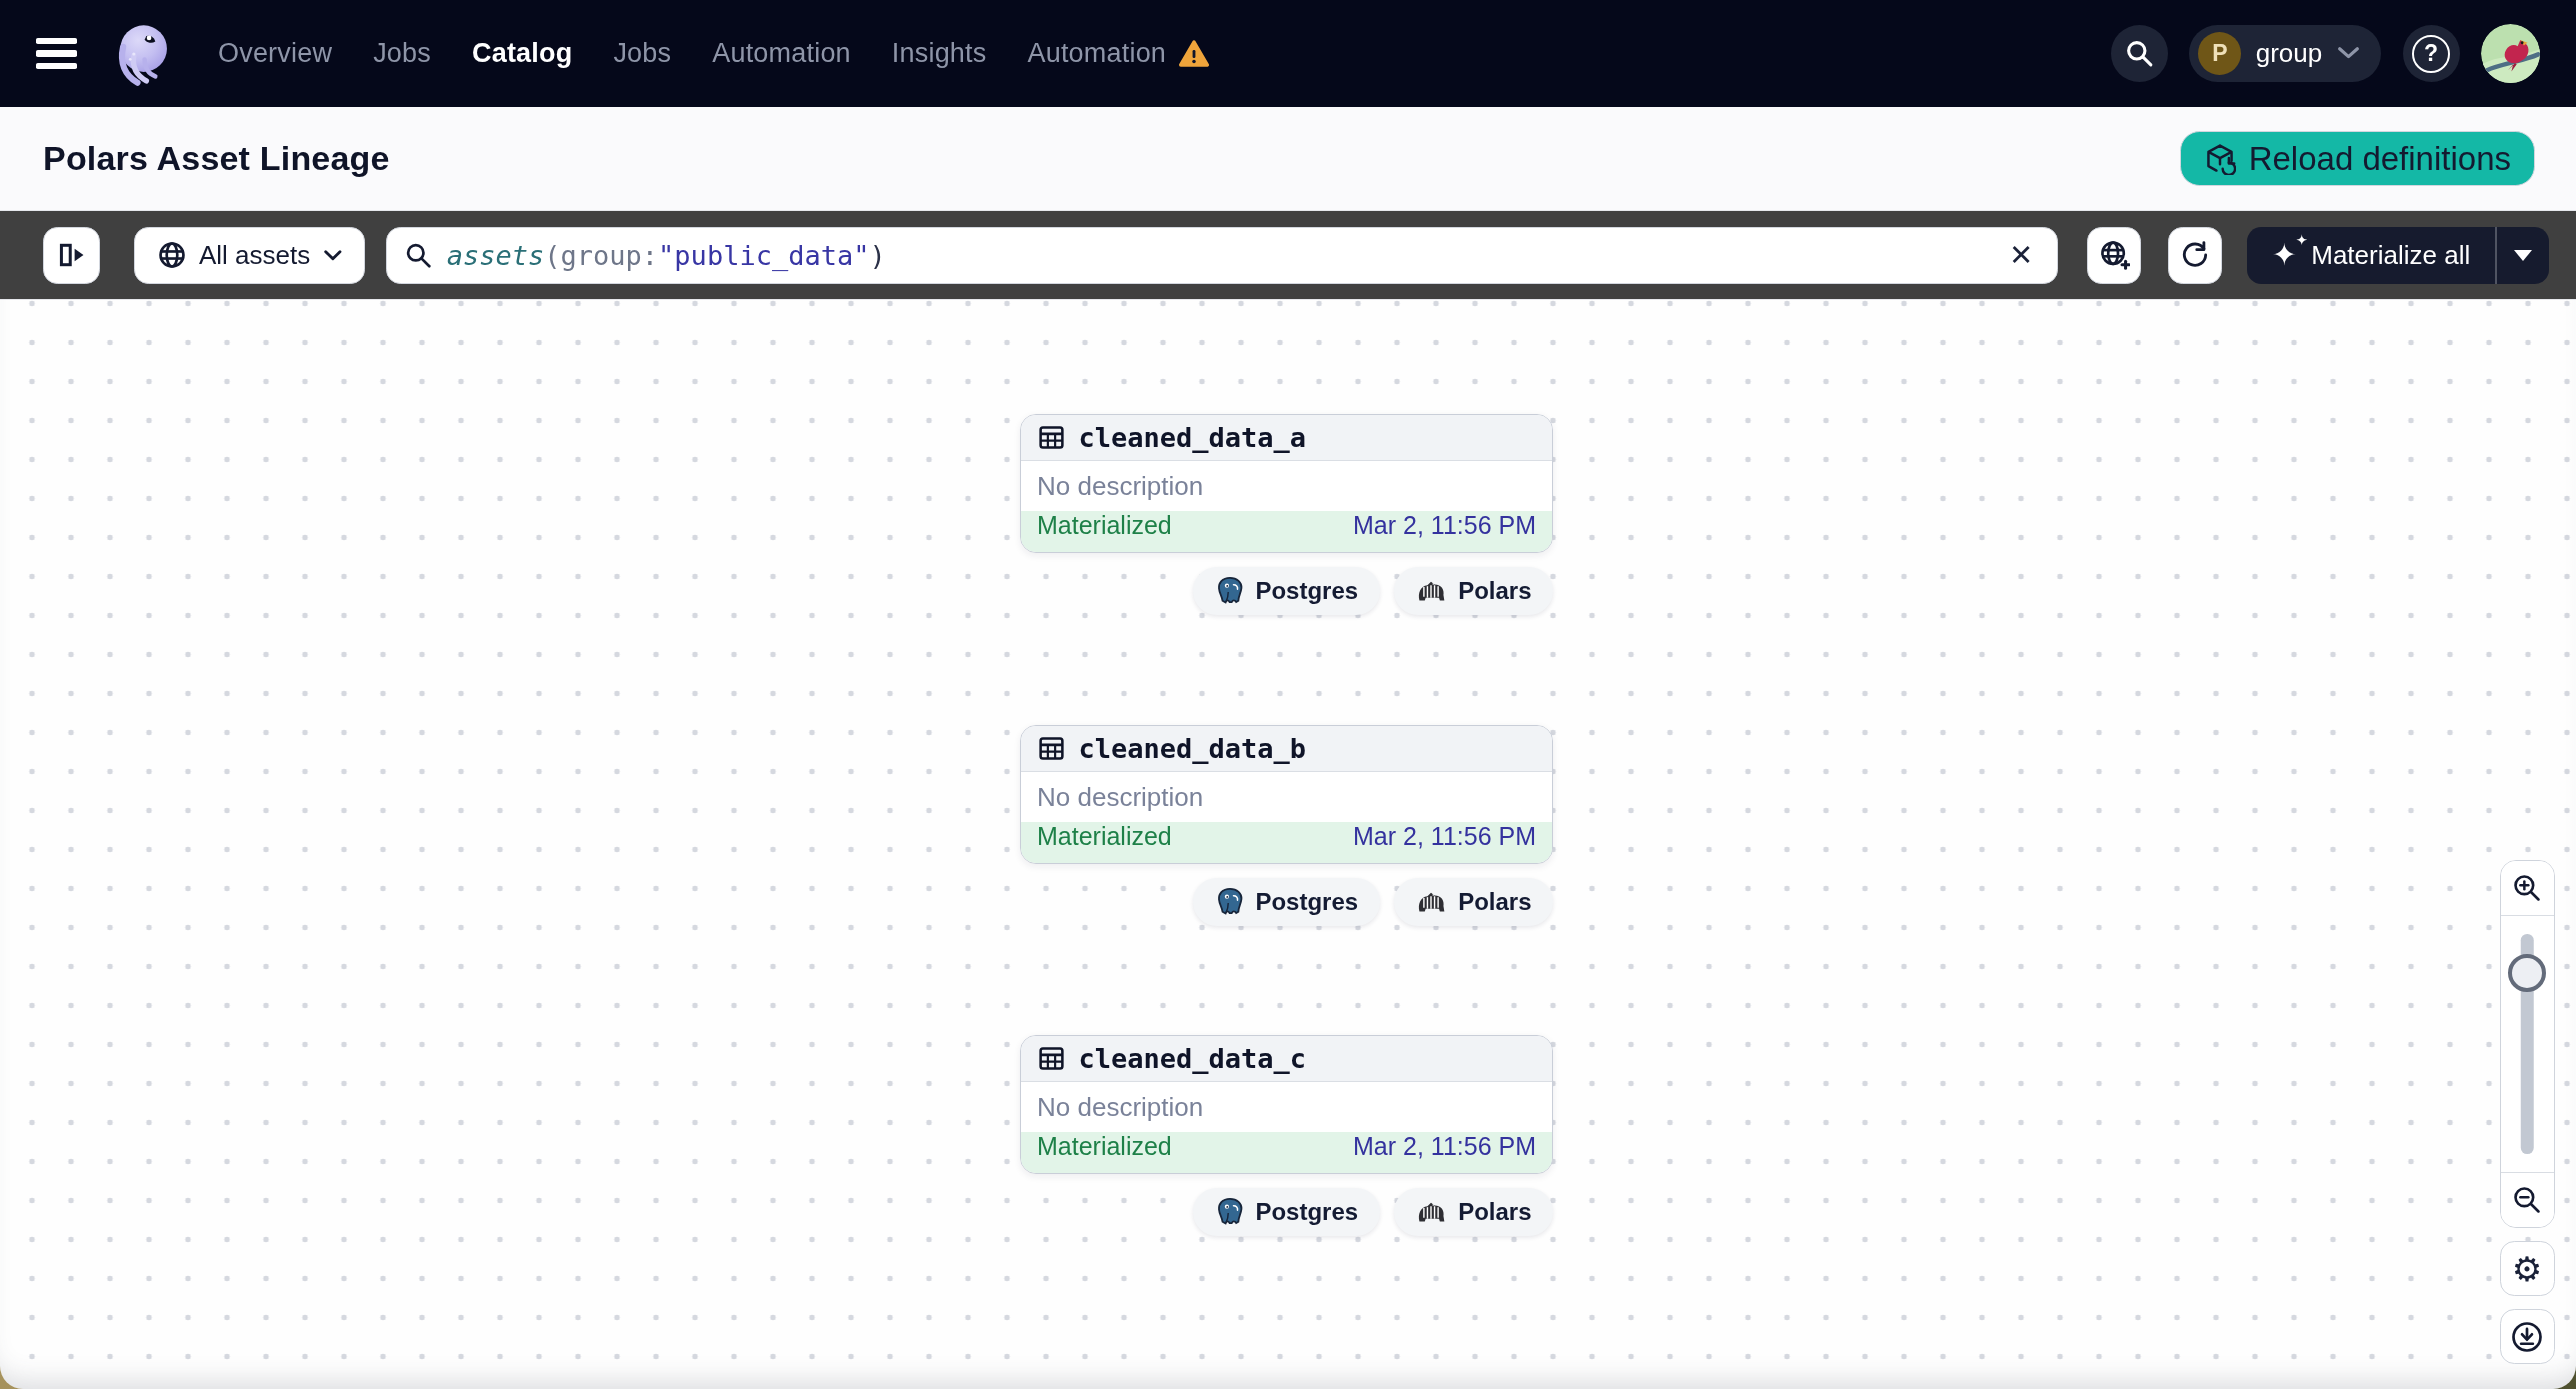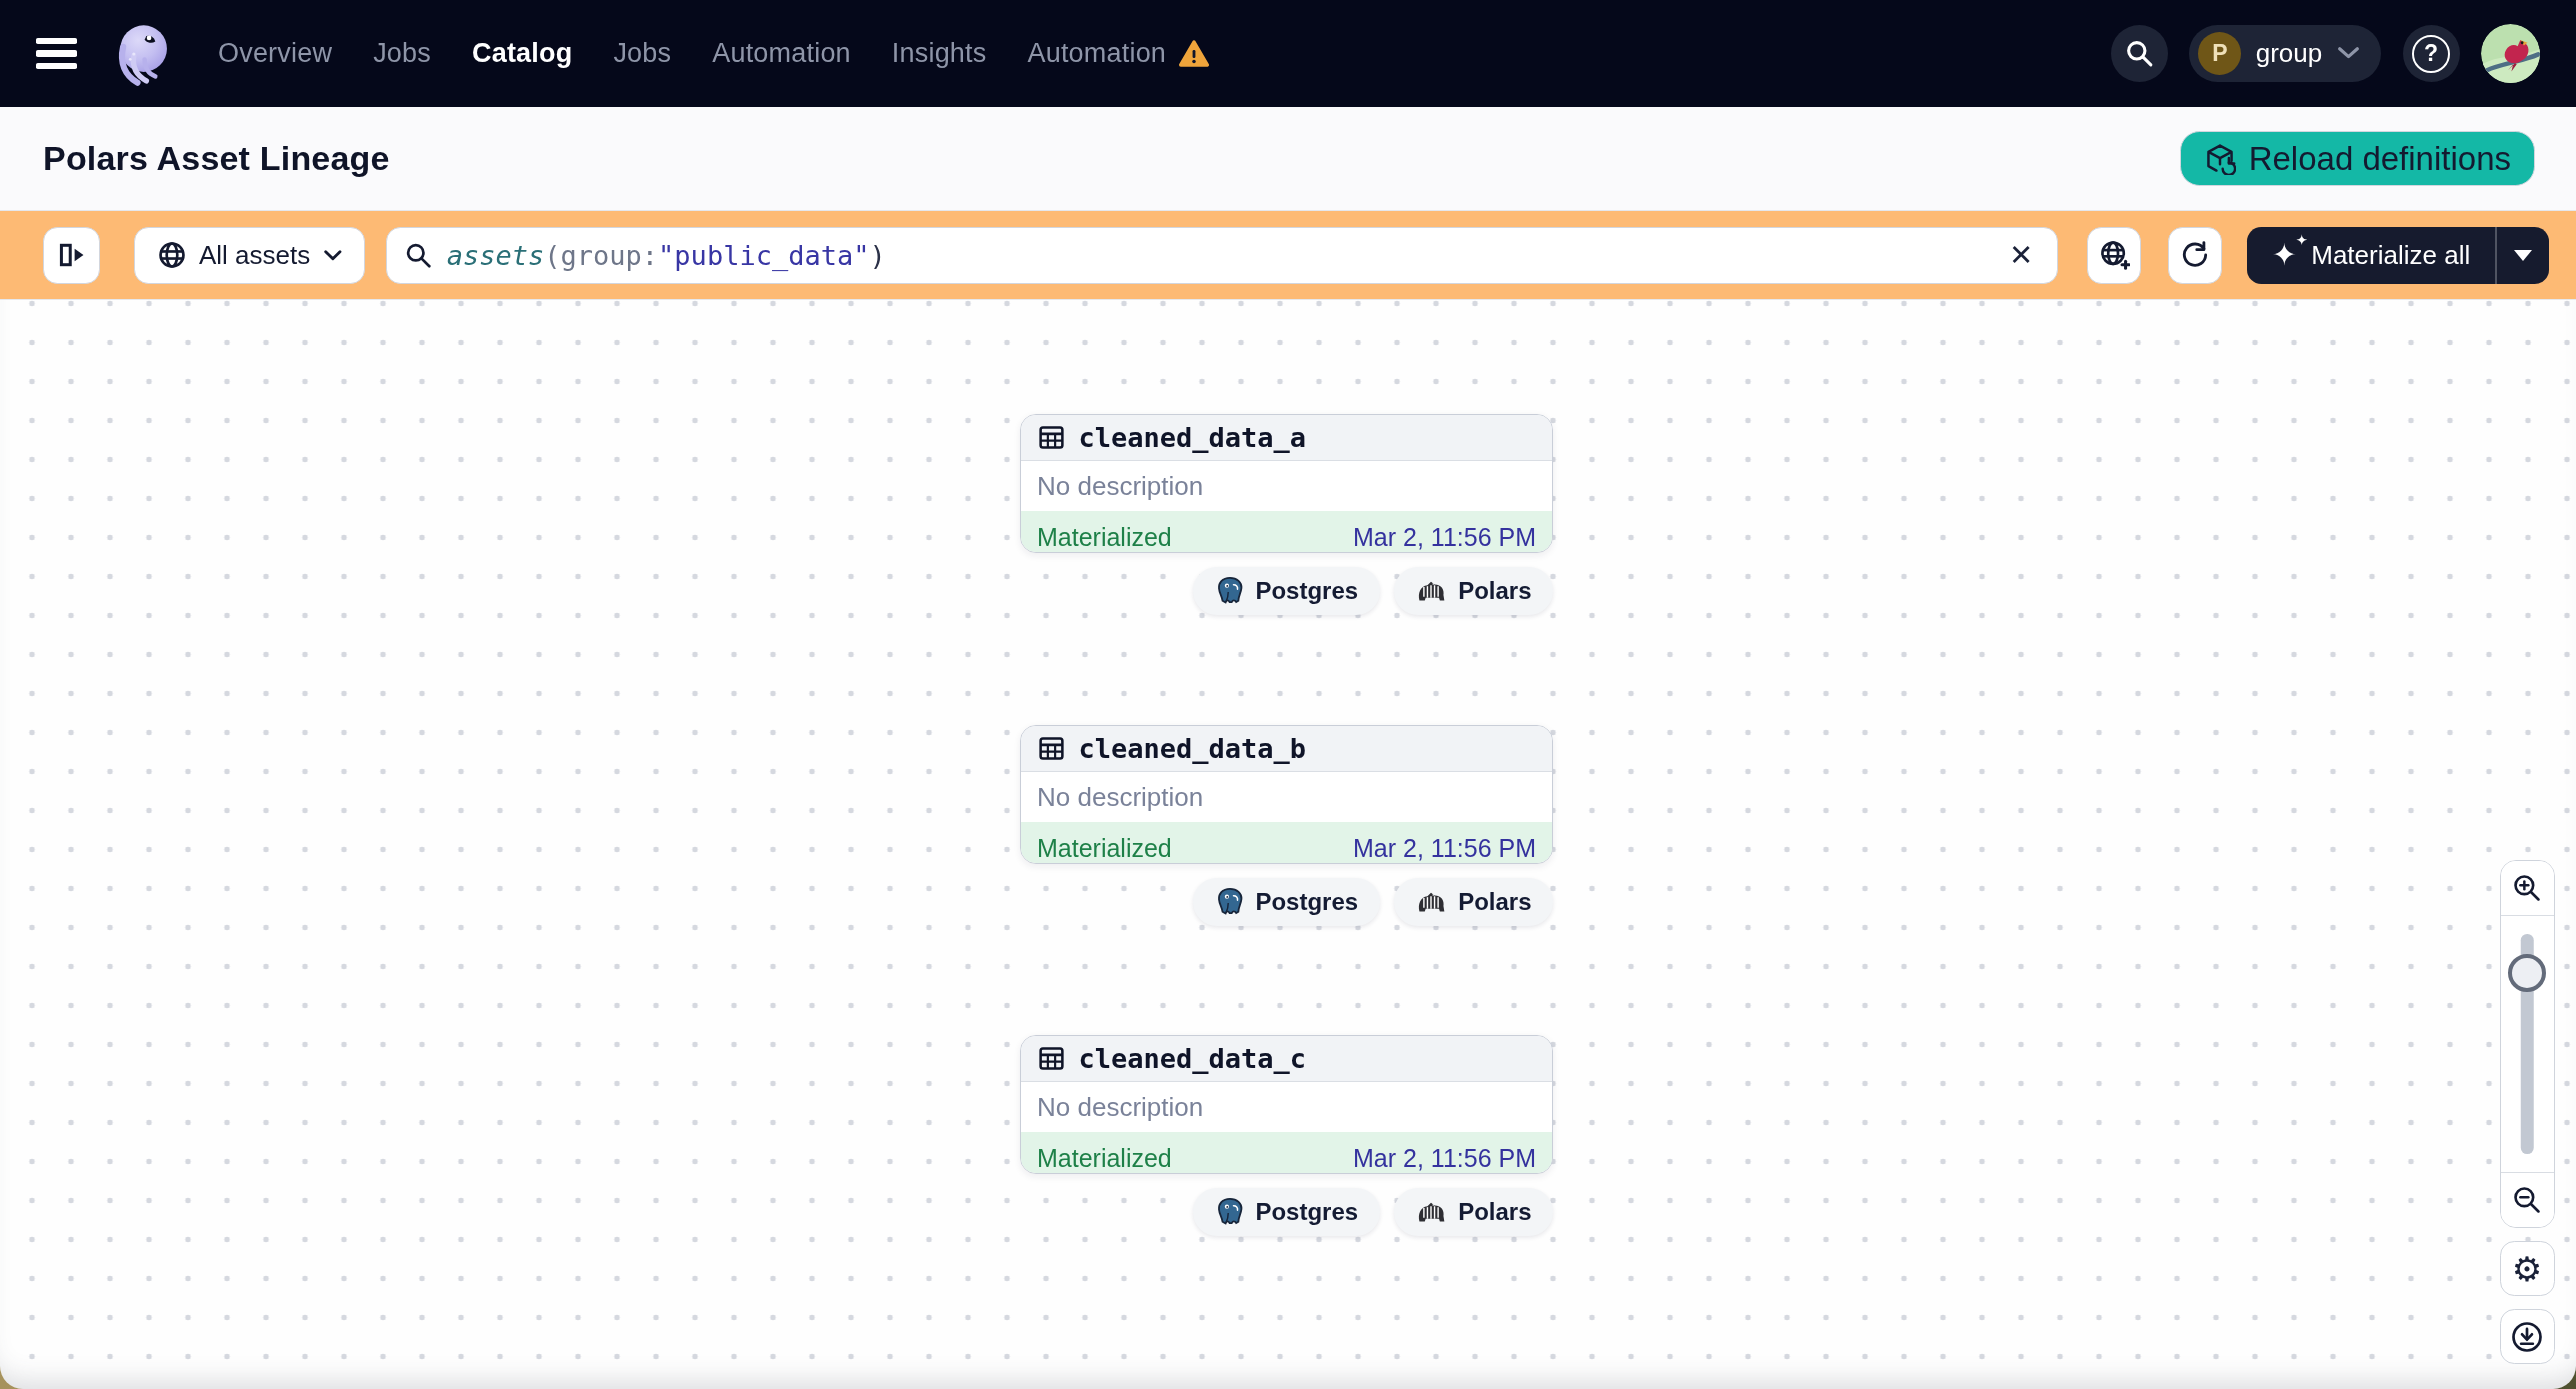--- a/index.html
+++ b/index.html
@@ -47,21 +47,21 @@
   }
   .page-title { font-size:34px; font-weight:700; color:#0F1428; letter-spacing:0.2px; }
   .reload-btn {
     margin-left:auto; height:55px; border:1.8px solid #D2D6DE; background:#14b8a6;
     border-radius:19.7px; display:flex; align-items:center; gap:12.5px; padding:0 23px;
     font-size:33px; color:#141A30; cursor:pointer;
   }
 
   
   .toolbar {
-    height:89px; background:#fdba74; border-bottom:1.8px solid #E6E8EC;
+    height:89px; background:#404040; border-bottom:1.8px solid #E6E8EC;
     display:flex; align-items:center; padding:0 27px 0 43px; flex:0 0 auto;
   }
   .tbtn {
     height:57px; border:1.8px solid #D2D6DE; background:#FFFFFF; border-radius:14.3px;
     display:flex; align-items:center; justify-content:center; cursor:pointer; flex:0 0 auto;
   }
   .panel-btn { width:57px; }
   .scope-btn { margin-left:34px; padding:0 21.5px; gap:12.5px; font-size:26px; color:#141A30; }
   .searchbox {
     flex:1; margin-left:21.5px; height:57px; border:1.8px solid #D2D6DE; border-radius:14.3px;
@@ -98,21 +98,21 @@
     border:1.8px solid #C9CED8; border-radius:16px; background:#FFF;
     box-shadow:0 2.7px 7.2px rgba(25,32,56,.07); overflow:hidden; cursor:pointer;
   }
   .node-head {
     height:46px; background:#F1F3F6; border-bottom:1.8px solid #DADEE4;
     display:flex; align-items:center; gap:12.5px; padding:0 16px;text-align:right;
   }
   .node-name { font-family:"DejaVu Sans Mono", monospace; font-weight:700; font-size:27px; color:#0F1428; }
   .node-desc { height:50px; display:flex; align-items:center; padding:0 16px; font-size:26px; color:#7A8299; background:#FFF; }
   .node-foot {
-    height:41px; background:#E2F4E8; display:flex; align-items:flex-end; justify-content:space-between; padding:0 16px;
+    height:41px; background:#E2F4E8; display:flex; align-items:flex-start; justify-content:space-between; padding:0 16px;
   }
   .status { font-size:25px; color:#1E8048; }
   .stamp { font-size:25px; color:#34329E; }
   .tagrow { margin-top:14.3px; display:flex; justify-content:flex-end; gap:14.3px; }
   .tag {
     height:48px; background:#F3F5F7; border-radius:24px; display:flex; align-items:center;
     gap:10.7px; padding:0 21.5px; font-size:24px; font-weight:700; color:#141B33;
     box-shadow:0 1.8px 4.5px rgba(25,32,56,.10); cursor:pointer;
   }
 

